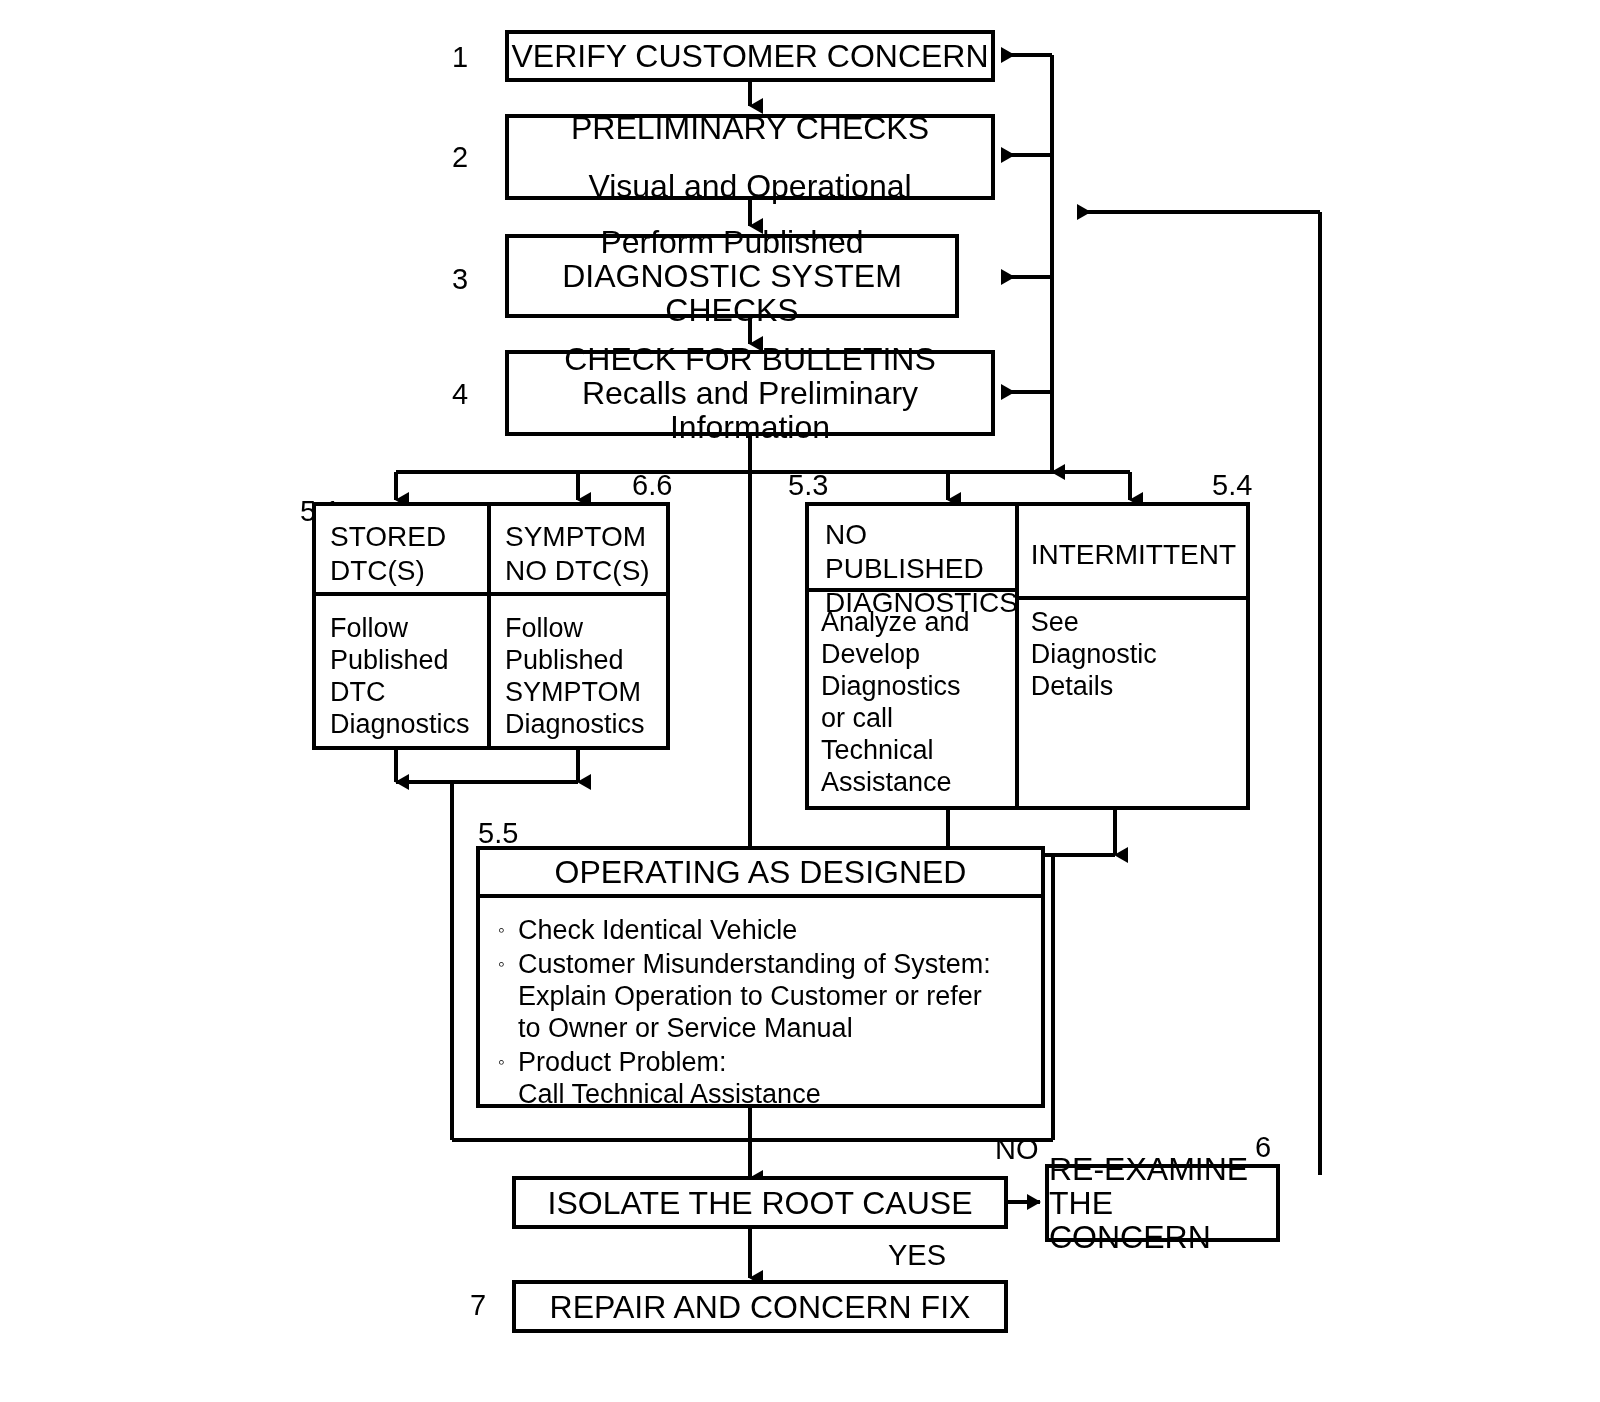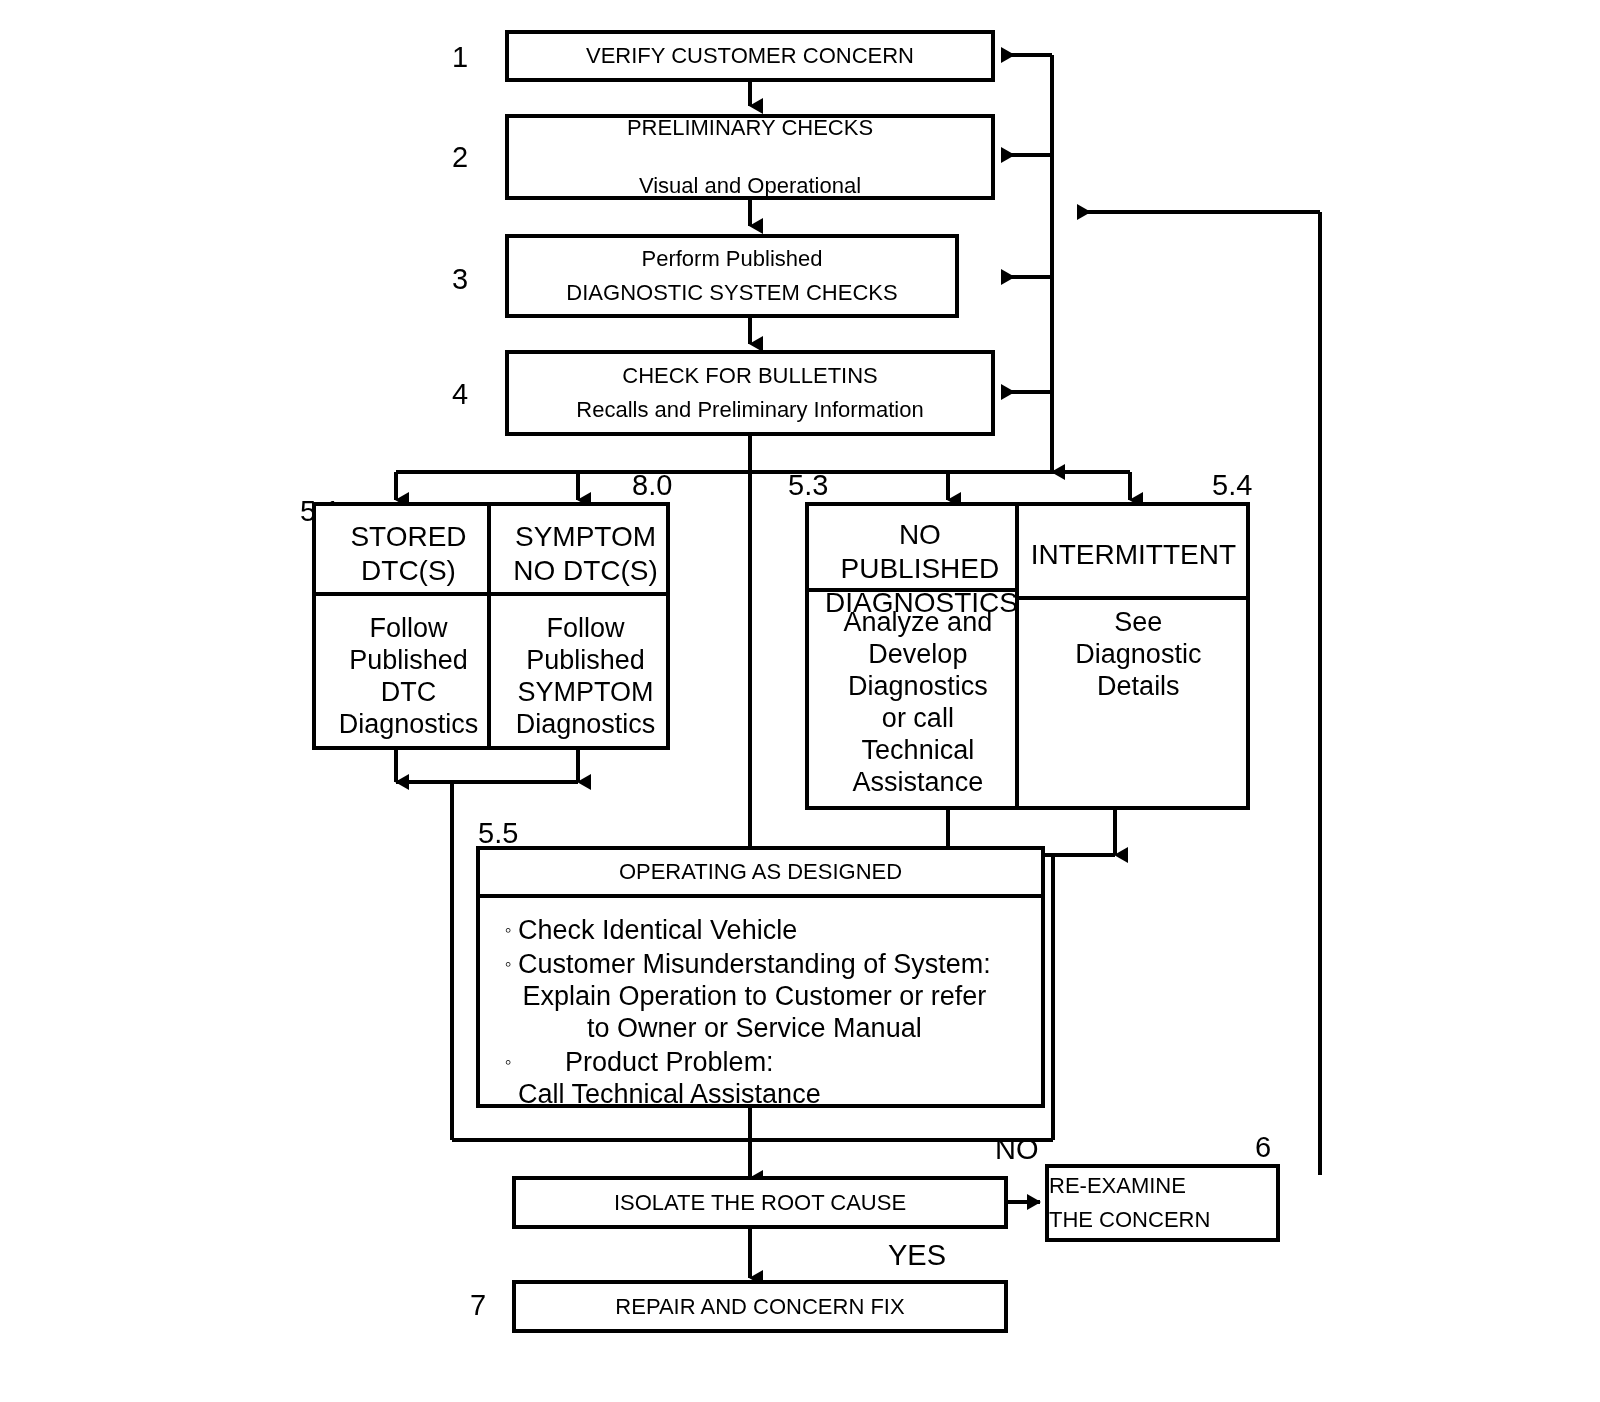--- a/index.html
+++ b/index.html
@@ -1,22 +1,22 @@
 <!DOCTYPE html>
 <html><head>
 <meta charset="utf-8">
 <style>
   html,body{margin:0;padding:0;background:#ffffff;}
   body{font-family:"Liberation Sans","DejaVu Sans",sans-serif;}
   #canvas{position:relative;width:1600px;height:1402px;background:#ffffff;overflow:hidden;}
   svg.layer{position:absolute;left:0;top:0;width:1600px;height:1402px;}
-  .box{position:absolute;box-sizing:border-box;border:4px solid #000;background:#fff;text-align:center;}
+  .box{position:absolute;box-sizing:border-box;border:4px solid #000;background:#fff;}
   .ctr{display:flex;flex-direction:column;align-items:center;justify-content:center;text-align:center;}
   .lft{display:flex;flex-direction:column;align-items:flex-start;justify-content:flex-start;text-align:left;}
-  .t26{font-size:22px;line-height:34px;}
+  .t26{font-size:32px;line-height:34px;}
   .lbl{position:absolute;font-size:29px;line-height:30px;color:#000;white-space:pre;}
   .cellhead{font-size:28px;line-height:34px;}
   .cellbody{font-size:27px;line-height:32px;}
   .stack{white-space:pre-line;}
   .bullets{list-style:none;margin:0;padding:0;}
   .bullets li{display:flex;align-items:flex-start;font-size:27px;line-height:32px;margin-bottom:2px;}
   .bullets li .bul{width:20px;flex:0 0 20px;font-size:19px;line-height:32px;}
   .bullets li .btxt{white-space:pre-line;}
 </style>
 </head>
@@ -102,21 +102,21 @@
     <div class="t26">DIAGNOSTIC SYSTEM CHECKS</div>
   </div>
 
   <div class="lbl" style="left:452px;top:379px;">4</div>
   <div class="box ctr" style="left:505px;top:350px;width:490px;height:86px;">
     <div class="t26">CHECK FOR BULLETINS</div>
     <div class="t26">Recalls and Preliminary Information</div>
   </div>
 
   <div class="lbl" style="left:300px;top:496px;">5.1</div>
-  <div class="lbl" style="left:632px;top:470px;">8.0</div>
+  <div class="lbl" style="left:632px;top:470px;">6.6</div>
 
   <div class="box" style="left:312px;top:502px;width:358px;height:248px;padding:0;">
     <div style="position:absolute;left:0;top:0;width:50%;height:90px;box-sizing:border-box;border-right:4px solid #000;border-bottom:4px solid #000;padding:14px 0 0 14px;">
       <div class="cellhead stack">STORED
 DTC(S)</div>
     </div>
     <div style="position:absolute;left:50%;top:0;width:50%;height:90px;box-sizing:border-box;border-bottom:4px solid #000;padding:14px 0 0 14px;">
       <div class="cellhead stack">SYMPTOM
 NO DTC(S)</div>
     </div>

